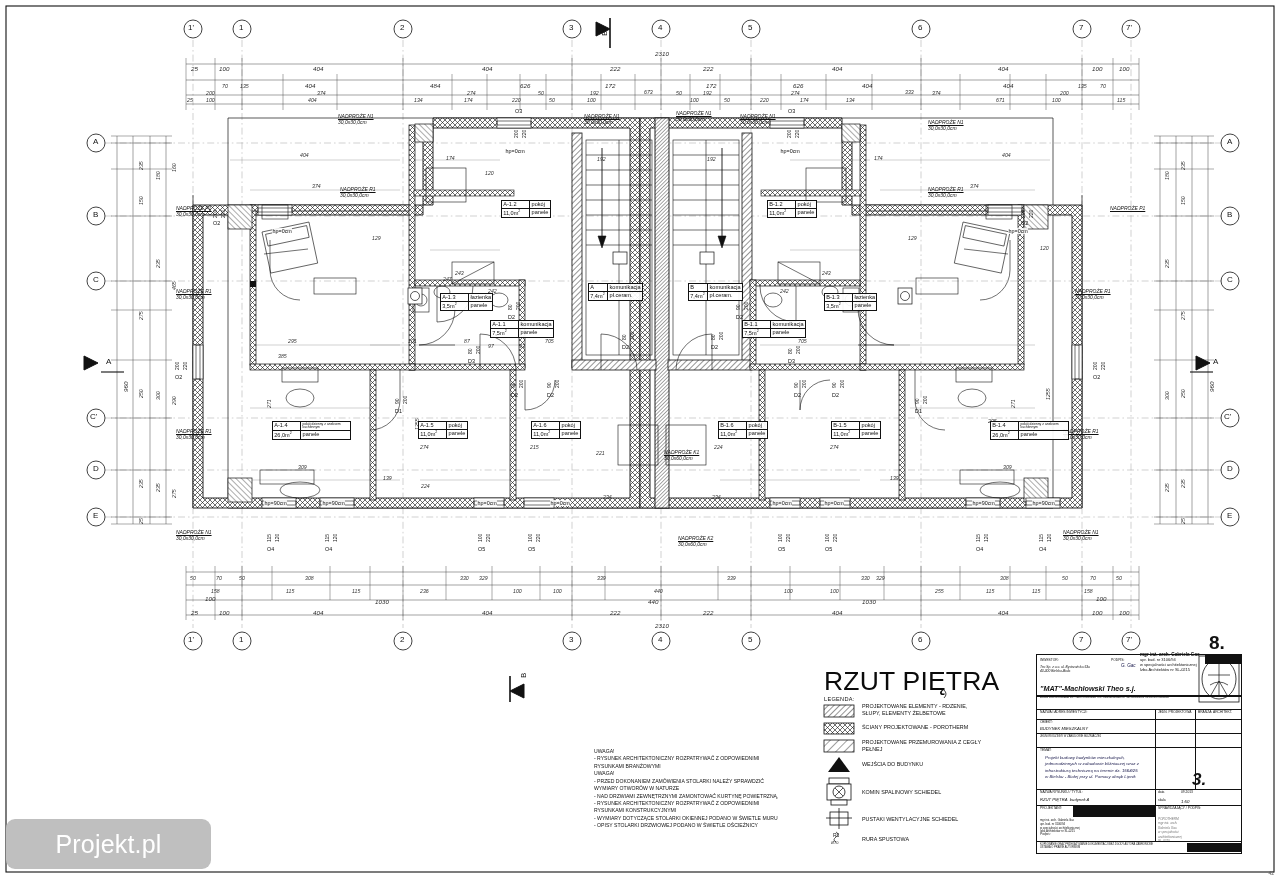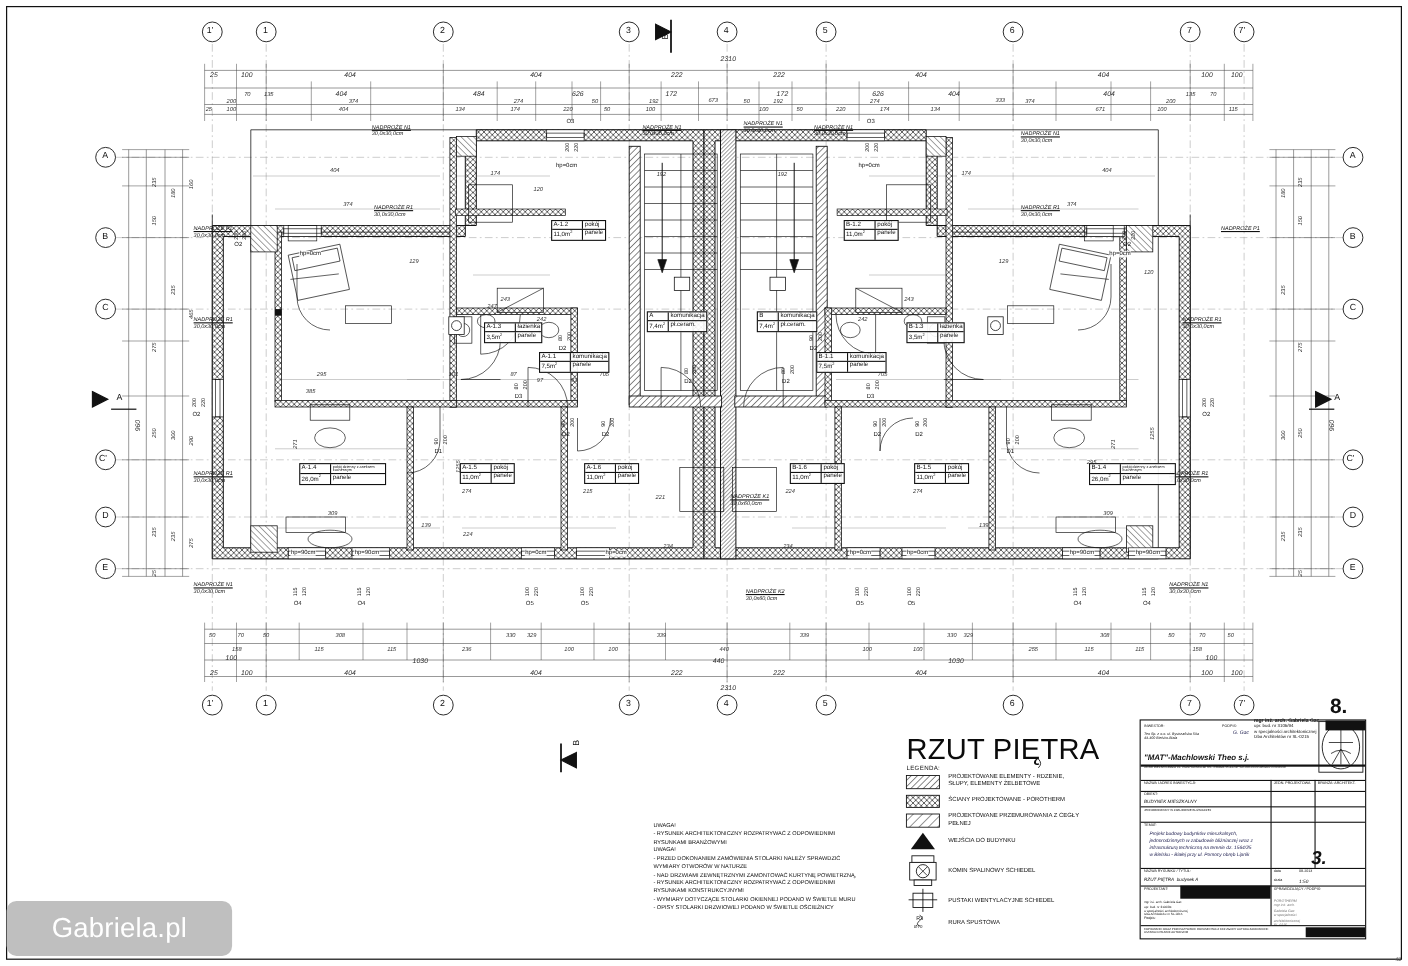--- a/index.html
+++ b/index.html
@@ -1231,16 +1231,16 @@
     <div style="font-size:4px;font-weight:normal;">w specjalności architektonicznej</div>
     <div style="font-size:4px;font-weight:normal;">Izba Architektów nr SL-0215</div>
   </div>
 
   <div id="numBig">8.</div>
   <div style="position:absolute;left:1205px;top:655px;width:36px;height:9px;background:#111;"></div>
   <div id="num3">3.</div>
   <div id="cornerNum">42</div>
 
   <div id="wm">
-    <span id="wmTxt">Gabriela.pl</span>
+    <span id="wmTxt">Projekt.pl</span>
   </div>
 
 </div>
 
 </body></html>

